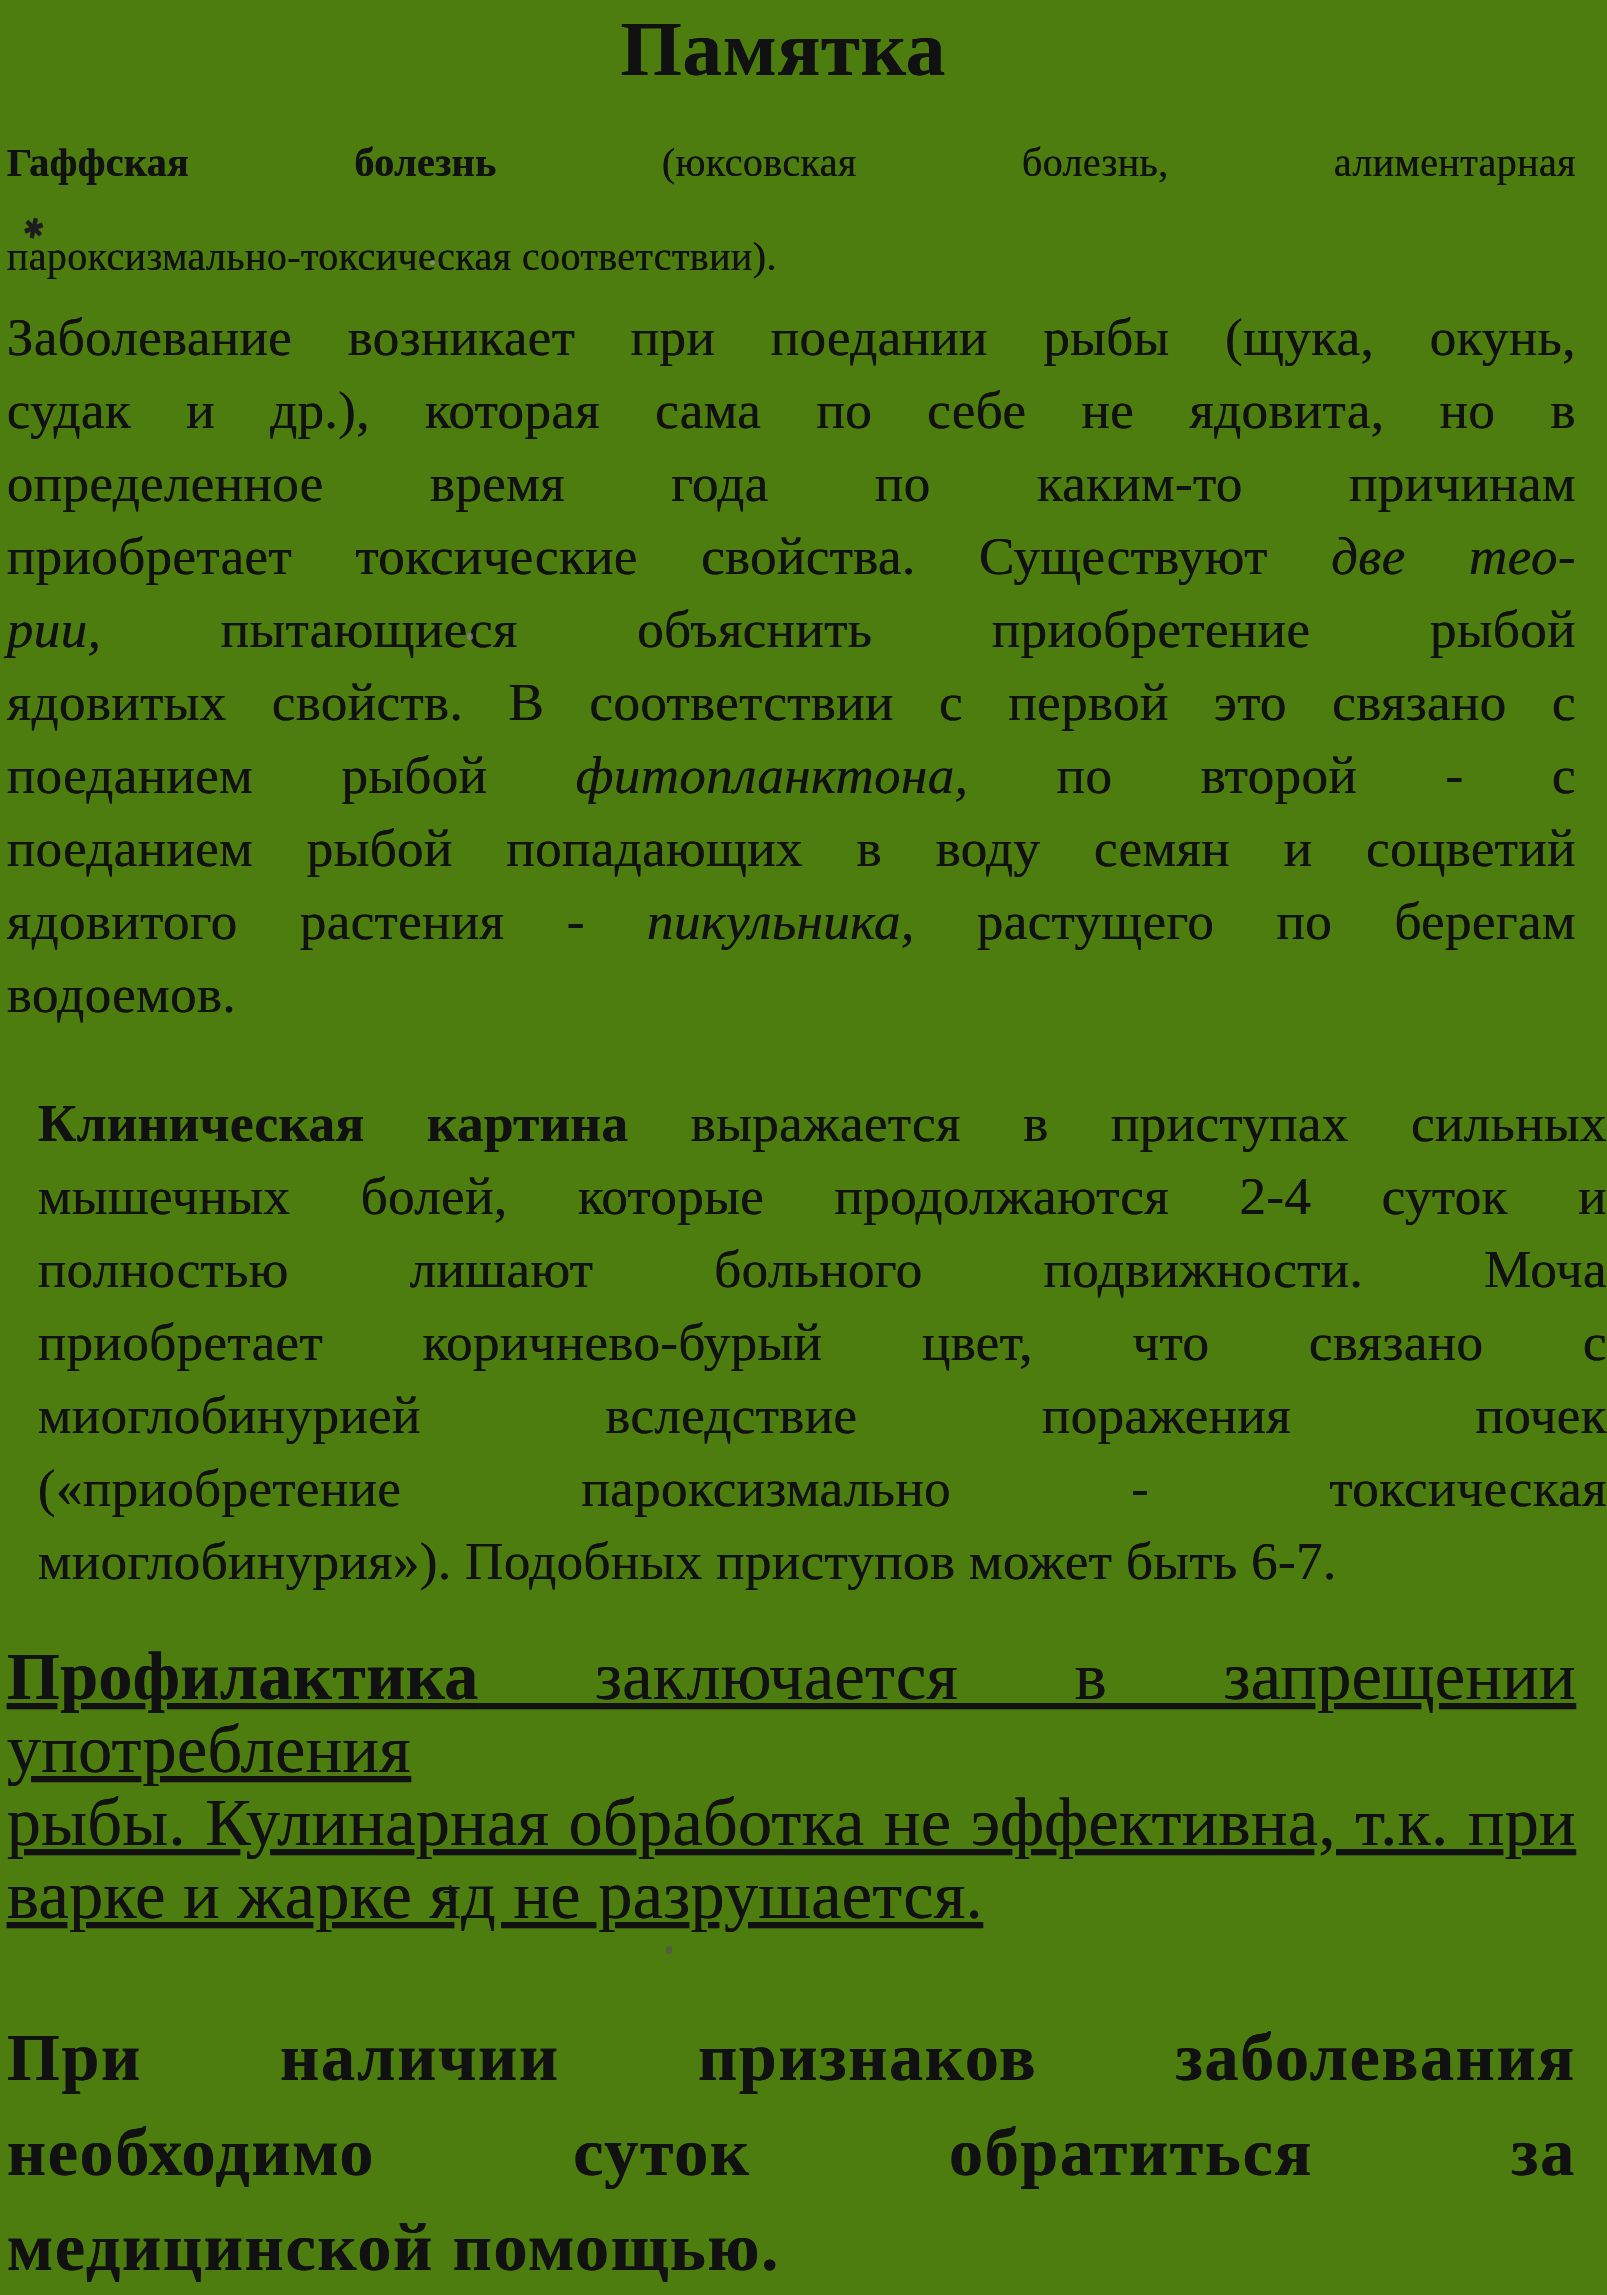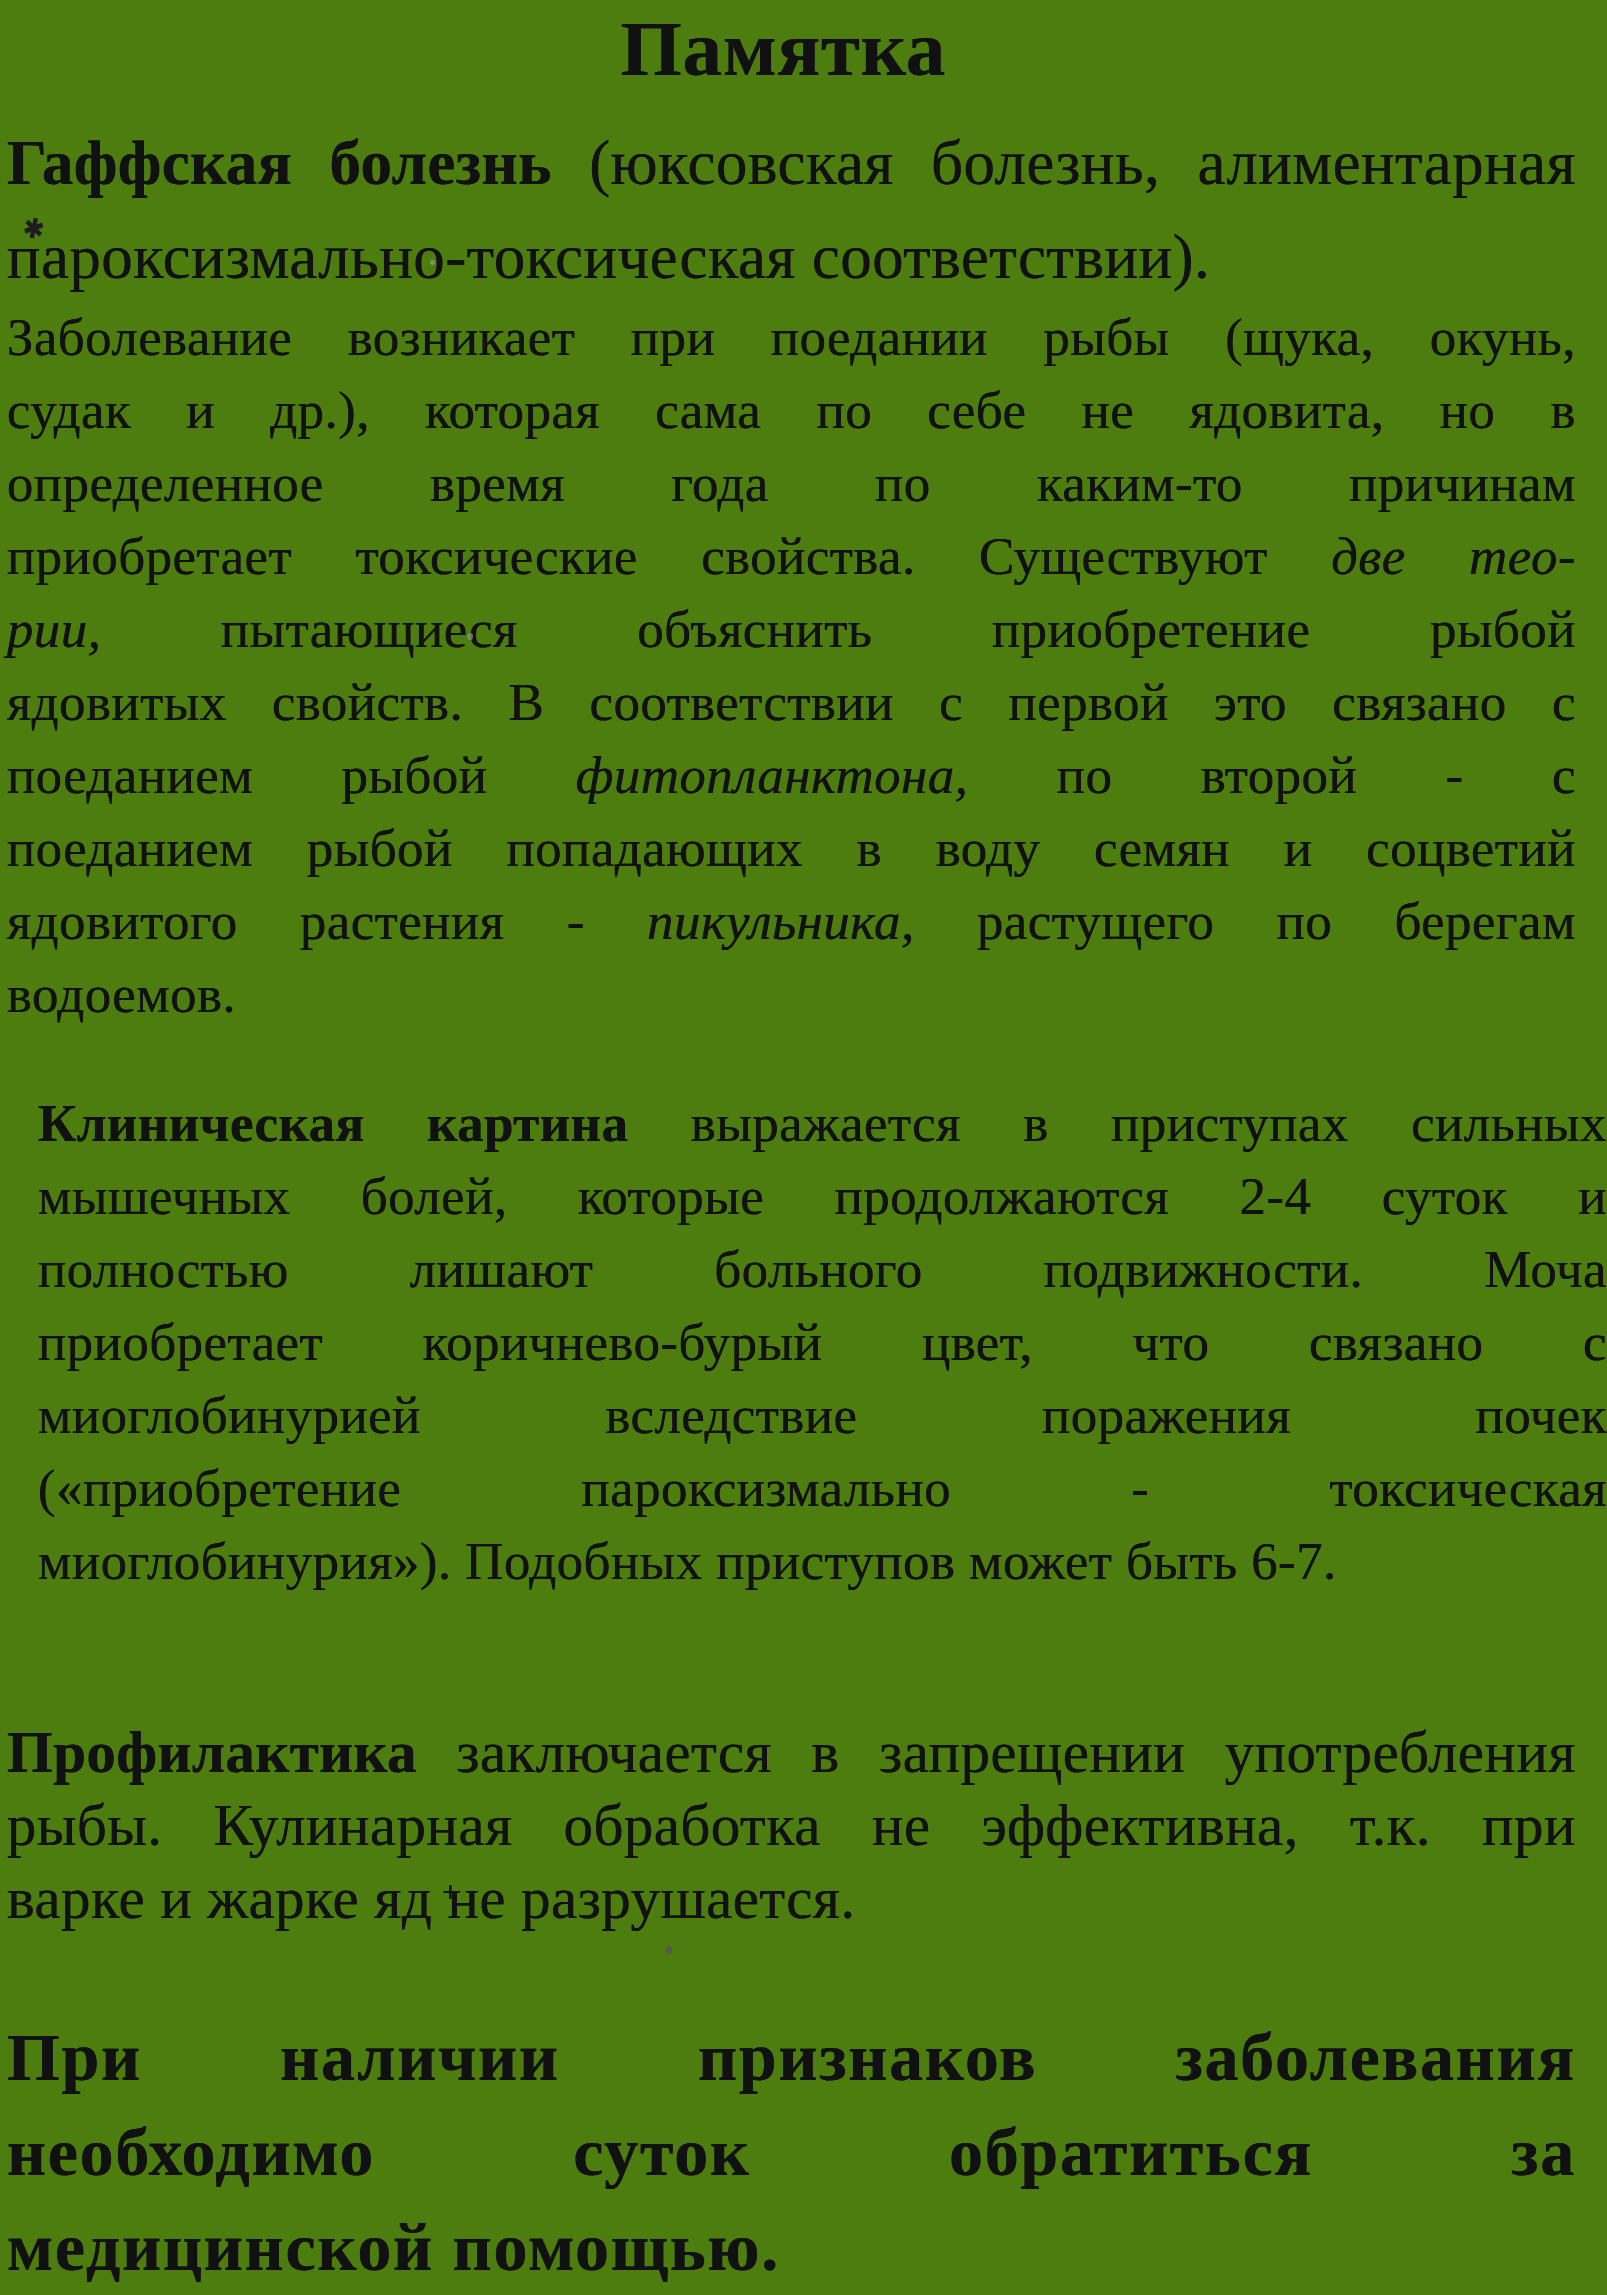--- a/index.html
+++ b/index.html
@@ -39,24 +39,24 @@
   .ln {
     text-align: justify;
     text-align-last: justify;
     text-justify: inter-word;
     white-space: normal;
   }
   .ln.natural {
     text-align: left;
     text-align-last: left;
   }
-  .p1 { top: 116px;  font-size: 63px; line-height: 94px; letter-spacing: 0.4px; }
+  .p1 { top: 116px;  font-size: 40px; line-height: 94px; letter-spacing: 0.4px; }
   .p2 { top: 301px;  font-size: 53px; line-height: 73px;  letter-spacing: 0.4px; }
   .p3 { top: 1087px; font-size: 53px; line-height: 73px;  letter-spacing: 0.4px; margin-left: 31px; }
-  .p4 { top: 1716px; font-size: 59px; line-height: 73px;  letter-spacing: 0.4px; }
+  .p4 { top: 1640px; font-size: 68px; line-height: 73px;  letter-spacing: 0.4px; text-decoration: underline; }
   .p5 { top: 2010px; font-size: 68px; line-height: 95px; font-weight: 700; letter-spacing: 1.7px; }
   .b { font-weight: 700; }
   .i { font-style: italic; }
 
   
   .artifact { position: absolute; margin: 0; }
   .blot {
     left: 23.4px; top: 216px;
     font-size: 25px; line-height: 25px;
     color: #1c1c1c;

